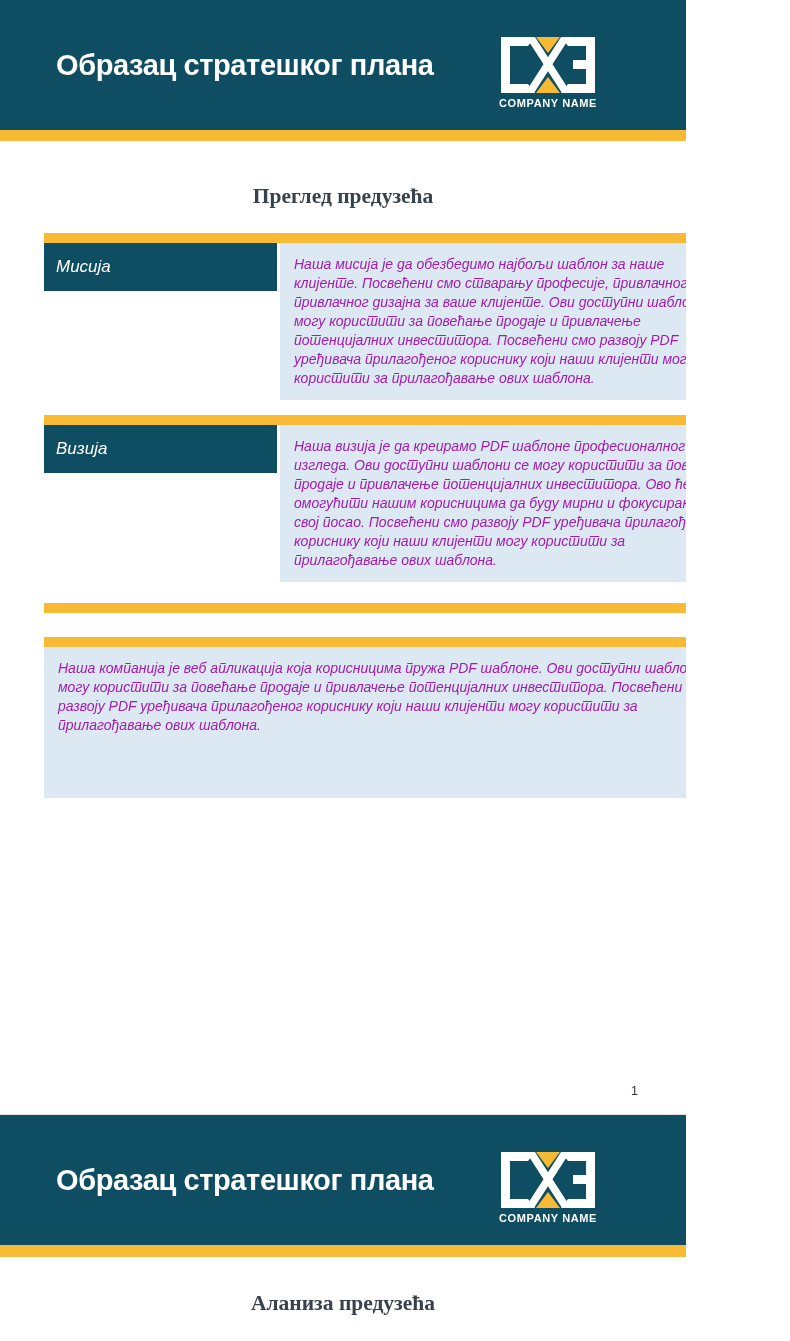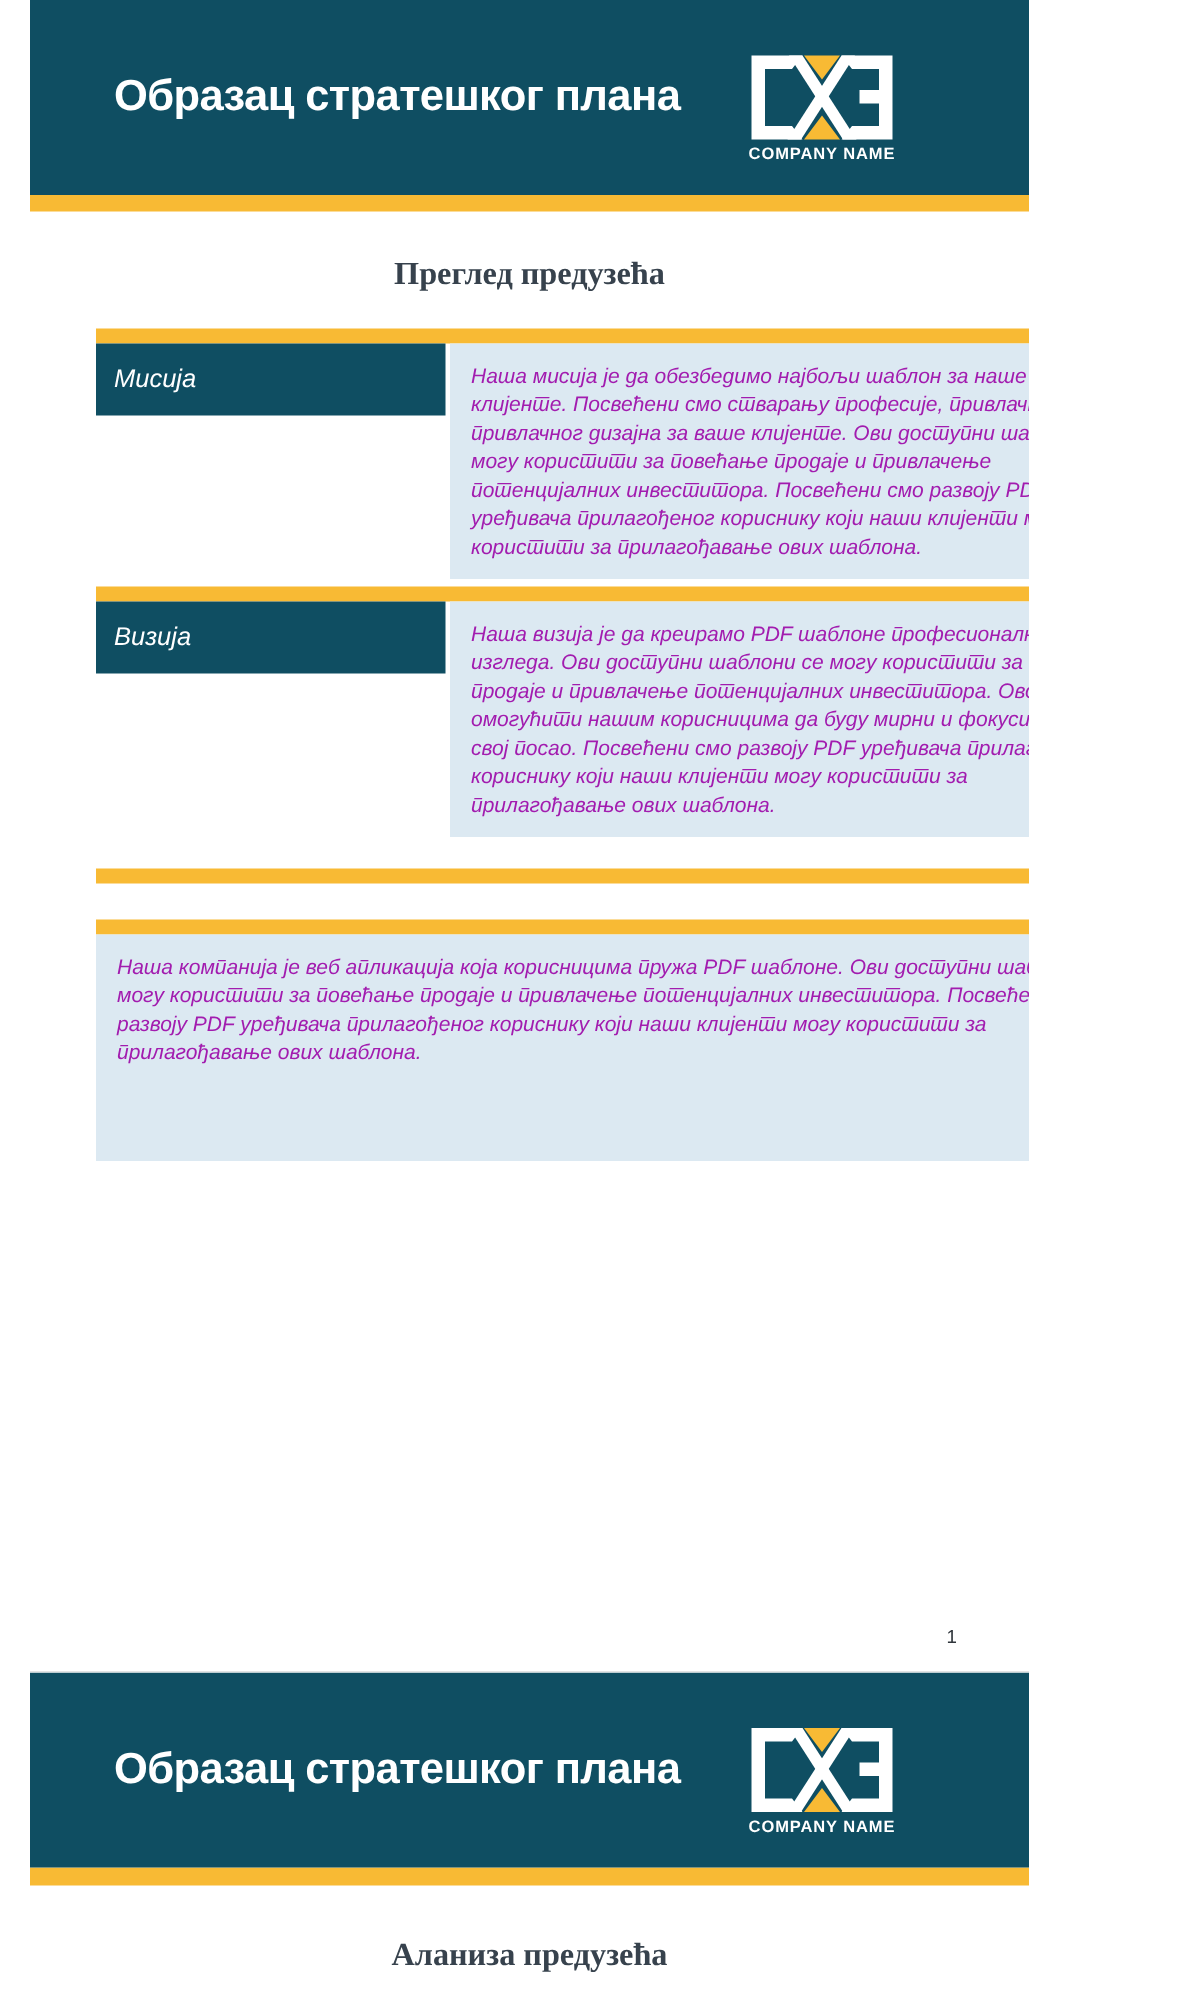--- a/index.html
+++ b/index.html
@@ -1,21 +1,21 @@
 <!DOCTYPE html>
 <html lang="sr"><head>
 <meta charset="utf-8">
 <style>
   * { margin: 0; padding: 0; box-sizing: border-box; }
   html, body { width: 790px; background: #fff; }
   body {
     font-family: "Liberation Sans", "DejaVu Sans", sans-serif;
     width: 790px; height: 1341px; overflow: hidden;
   }
-  .canvas { width: 686px; height: 1341px; background: #fff; padding-left: 20px; }
+  .canvas { width: 686px; height: 1341px; background: #fff; }
 
   
   .page { position: relative; background: #fff; overflow: hidden; }
   .page-1 { height: 1115px; border-bottom: 1px solid #e3e3e3; }
   .page-2 { height: 225px; }
 
   
   .doc-header {
     position: relative;
     height: 130px;
@@ -44,33 +44,33 @@
     margin-top: 3px;
     color: #ffffff;
     font-size: 11px;
     font-weight: bold;
     letter-spacing: 0.6px;
     white-space: nowrap;
   }
 
   
   .doc-heading {
-    margin-top: 28px;
+    margin-top: 42px;
     text-align: center;
     font-family: "Liberation Serif", "DejaVu Serif", serif;
     font-weight: bold;
     font-size: 21.5px;
     color: #37424D;
     line-height: 26px;
   }
 
   
   .sections { margin: 24px 44px 0 44px; }
   .info-section { width: 702px; }
-  .sec-gap-1 { margin-top: 5px; }
+  .sec-gap-1 { margin-top: 15px; }
   .sec-gap-2 { margin-top: 21px; }
   .sec-gap-3 { margin-top: 24px; }
   .section-accent { height: 10px; background: #F8BA34; }
   .section-row { display: flex; align-items: flex-start; font-style: italic; }
   .section-label {
     flex: 0 0 233px;
     height: 48px;
     background: #0F4E62;
     color: #ffffff;
     font-size: 17px;

